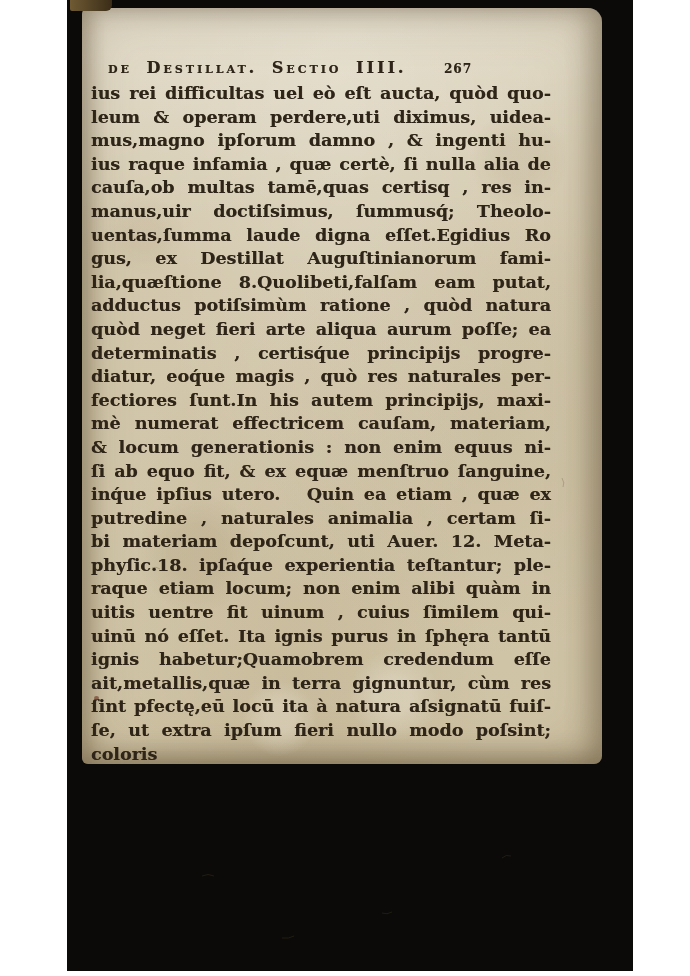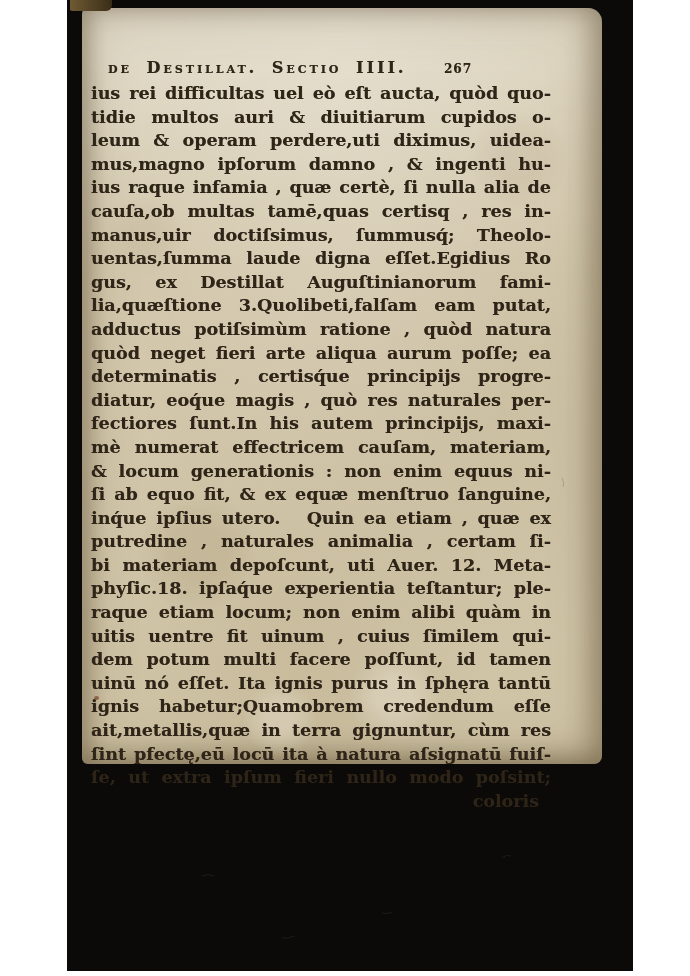--- a/index.html
+++ b/index.html
@@ -100,21 +100,20 @@
     height: 23.6px;
     line-height: 23.6px;
     text-align: justify;
     text-align-last: justify;
     text-shadow: 0.25px 0.35px 0.35px rgba(40,28,12,0.50);
     white-space: pre;
   }
   .catchword {
     height: 23.6px;
     line-height: 23.6px;
-    text-align: right;
     padding-right: 12px;
     text-shadow: 0.25px 0.35px 0.35px rgba(40,28,12,0.50);
   }
 
   .ink-speck {
     position: absolute;
     left: 12px; top: 688px;
     width: 5px; height: 4px;
     border-radius: 50%;
     background: #7a4a35;
@@ -140,44 +139,42 @@
   <div class="paper">
 
     <div class="running-header">
       <span class="running-title">de Destillat. Sectio IIII.</span>
       <span class="page-number">267</span>
     </div>
 
     <div class="text-block">
       <div>
           <div class="text-line">ius rei difficultas uel eò eſt aucta, quòd quo-</div>
-          <div class="text-line">tidie multos auri &amp; diuitiarum cupidos o-</div>
           <div class="text-line">leum &amp; operam perdere,uti diximus, uidea-</div>
           <div class="text-line">mus,magno ipſorum damno , &amp; ingenti hu-</div>
           <div class="text-line">ius raque infamia , quæ certè, ſi nulla alia de</div>
           <div class="text-line">cauſa,ob multas tamē,quas certisq , res in-</div>
           <div class="text-line">manus,uir doctiſsimus, ſummusq́; Theolo-</div>
           <div class="text-line">uentas,ſumma laude digna eſſet.Egidius Ro</div>
           <div class="text-line">gus, ex Destillat Auguſtinianorum fami-</div>
-          <div class="text-line">lia,quæſtione 3.Quolibeti,falſam eam putat,</div>
+          <div class="text-line">lia,quæſtione 8.Quolibeti,falſam eam putat,</div>
           <div class="text-line">adductus potiſsimùm ratione , quòd natura</div>
           <div class="text-line">quòd neget fieri arte aliqua aurum poſſe; ea</div>
           <div class="text-line">determinatis , certisq́ue principijs progre-</div>
           <div class="text-line">diatur, eoq́ue magis , quò res naturales per-</div>
           <div class="text-line">fectiores ſunt.In his autem principijs, maxi-</div>
           <div class="text-line">mè numerat effectricem cauſam, materiam,</div>
           <div class="text-line">&amp; locum generationis : non enim equus ni-</div>
           <div class="text-line">ſi ab equo fit, &amp; ex equæ menſtruo ſanguine,</div>
           <div class="text-line">inq́ue ipſius utero.  Quin ea etiam , quæ ex</div>
           <div class="text-line">putredine , naturales animalia , certam ſi-</div>
           <div class="text-line">bi materiam depoſcunt, uti Auer. 12. Meta-</div>
           <div class="text-line">phyſic.18. ipſaq́ue experientia teſtantur; ple-</div>
           <div class="text-line">raque etiam locum; non enim alibi quàm in</div>
           <div class="text-line">uitis uentre fit uinum , cuius ſimilem qui-</div>
-          <div class="text-line">dem potum multi facere poſſunt, id tamen</div>
           <div class="text-line">uinū nó eſſet. Ita ignis purus in ſphęra tantū</div>
           <div class="text-line">ignis habetur;Quamobrem credendum eſſe</div>
           <div class="text-line">ait,metallis,quæ in terra gignuntur, cùm res</div>
           <div class="text-line">ſint pfectę,eū locū ita à natura aſsignatū fuiſ-</div>
           <div class="text-line">ſe, ut extra ipſum fieri nullo modo poſsint;</div>
         </div>
       <div class="catchword">coloris</div>
     </div>
 
     <div class="ink-speck"></div>

